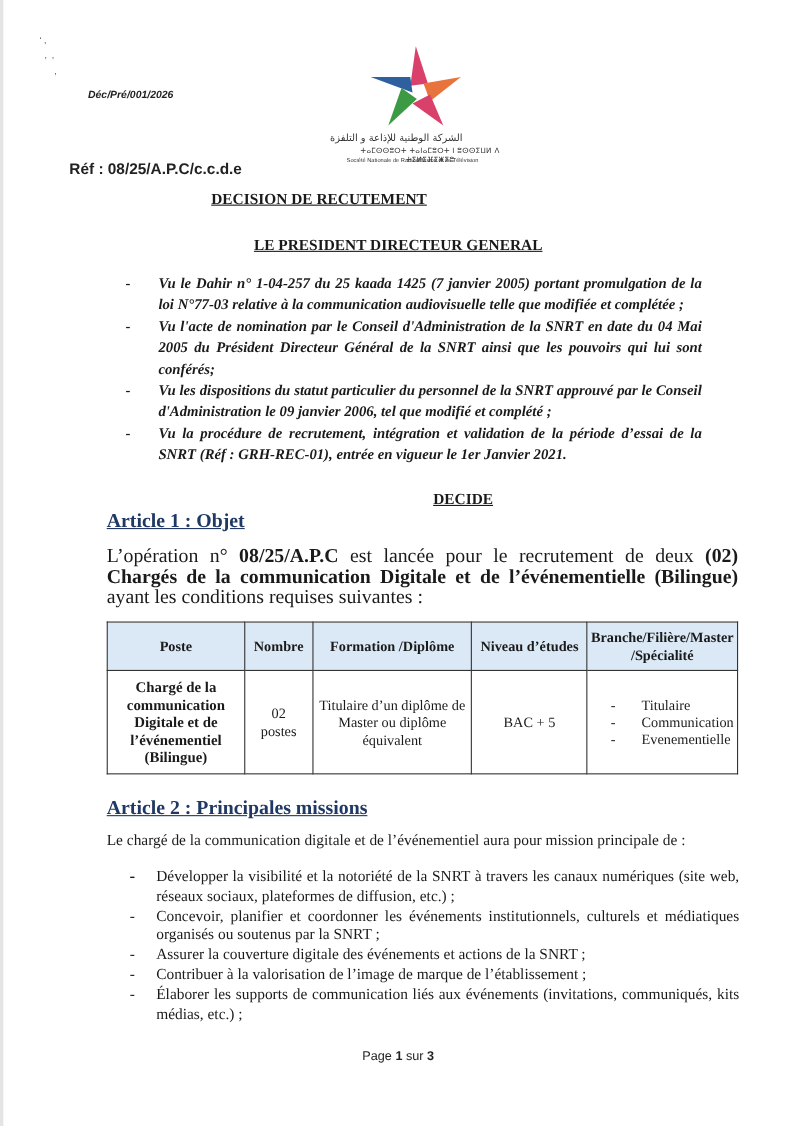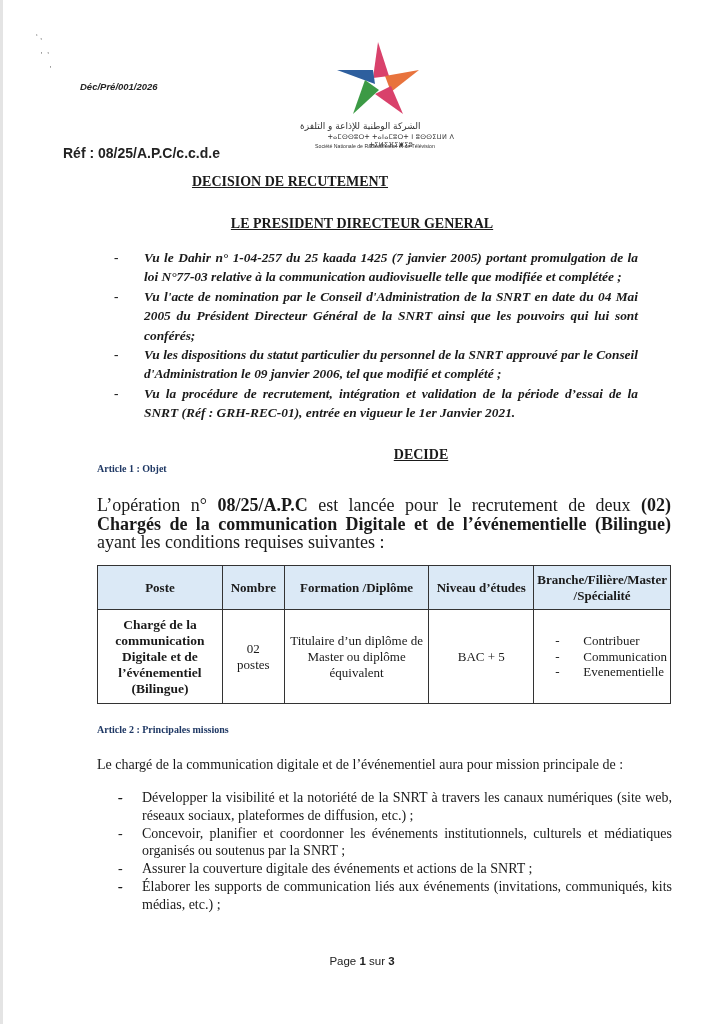--- a/index.html
+++ b/index.html
@@ -12,21 +12,21 @@
   .logo { left:335px; top:40px; width:86px; height:76px; }
   .logo-ar { left:300px; top:121px; width:150px; text-align:left; font-size:9px; color:#333; font-family:"DejaVu Sans", sans-serif; direction:rtl; }
   .logo-tf { left:316px; top:133px; width:150px; text-align:center; font-size:6.5px; color:#333; font-family:"DejaVu Sans", sans-serif; letter-spacing:0.3px; }
   .logo-fr { left:296px; top:143px; width:158px; text-align:center; font-size:5.2px; color:#333; font-family:"Liberation Sans", sans-serif; }
   .title1 { left:0; width:580px; top:174px; text-align:center; font-weight:bold; font-size:14px; text-decoration:underline; }
   .title2 { left:0; width:724px; top:216px; text-align:center; font-weight:bold; font-size:14px; text-decoration:underline; }
   .vu-list { left:114px; top:248px; width:386px; margin:0; padding:0; list-style:none; }
   .vu-list li { position:relative; font-weight:bold; font-style:italic; font-size:13.4px; line-height:19.4px; text-align:justify; width:386px; padding-left:30px; margin-bottom:0; }
   .vu-list li .dash { position:absolute; left:0; top:0; font-style:normal; }
   .decide { left:16px; width:724px; top:447px; text-align:center; padding-left:86px; box-sizing:border-box; font-weight:bold; font-size:14px; text-decoration:underline; }
-  .art { font-weight:bold; font-size:10px; color:#1f3864; }
+  .art { font-weight:bold; font-size:18px; color:#1f3864; text-decoration:underline; }
   .art1 { left:97px; top:463px; }
   .art2 { left:97px; top:724px; }
   .intro1 { left:97px; top:496px; width:504px; font-size:18px; line-height:18.5px; text-align:justify;font-family:Liberation Serif, serif; }
   .intro1 b { font-weight:bold; }
   table.req { position:absolute; left:97px; top:565px; width:574px; border-collapse:collapse; font-size:13px; }
   table.req th { background:#dbe9f6; font-weight:bold; border:1px solid #333; padding:4px 3px; text-align:center; line-height:16px; height:35px; }
   table.req td { border:1px solid #333; text-align:center; vertical-align:middle; padding:4px 3px; line-height:16px; height:85px; }
   td.poste { font-weight:bold; font-size:13.5px; }
   .spec-list { list-style:none; margin:0; padding:0 0 0 18px; text-align:left; }
   .spec-list li { position:relative; padding-left:28px; line-height:15.5px; }
@@ -90,36 +90,36 @@
     </tr>
   </thead>
   <tbody>
     <tr>
       <td class="poste">Chargé de la communication Digitale et de l’événementiel (Bilingue)</td>
       <td><span style="display:inline-block;width:40px;">02 postes</span></td>
       <td>Titulaire d’un diplôme de Master ou diplôme équivalent</td>
       <td>BAC + 5</td>
       <td>
         <ul class="spec-list">
-          <li><span class="dash">-</span><span>Contribuer</span></li>
+          <li><span class="dash">-</span><span>Titulaire</span></li>
           <li><span class="dash">-</span><span>Communication</span></li>
           <li><span class="dash">-</span><span>Evenementielle</span></li>
         </ul>
       </td>
     </tr>
   </tbody>
 </table>
 
 <div class="abs art art2">Article 2 : Principales missions</div>
 <div class="abs intro2">Le chargé de la communication digitale et de l’événementiel aura pour mission principale de :</div>
 
 <ul class="abs missions">
   <li><span class="dash">-</span></li>
   <li><span class="dash">-</span><span>Développer la visibilité et la notoriété de la SNRT à travers les canaux numériques (site web, réseaux sociaux, plateformes de diffusion, etc.) ;</span></li>
   <li><span class="dash">-</span><span>Concevoir, planifier et coordonner les événements institutionnels, culturels et médiatiques organisés ou soutenus par la SNRT ;</span></li>
   <li><span class="dash">-</span><span>Assurer la couverture digitale des événements et actions de la SNRT ;</span></li>
-  <li><span class="dash">-</span></li>
+  <li><span class="dash">-</span><span>Contribuer à la valorisation de l’image de marque de l’établissement ;</span></li>
   <li><span class="dash">-</span><span>Élaborer les supports de communication liés aux événements (invitations, communiqués, kits médias, etc.) ;</span></li>
 </ul>
 
 <div class="abs footer">
   <span>Page </span><b>1</b><span> sur </span><b>3</b>
 </div>
 
 </body></html>

